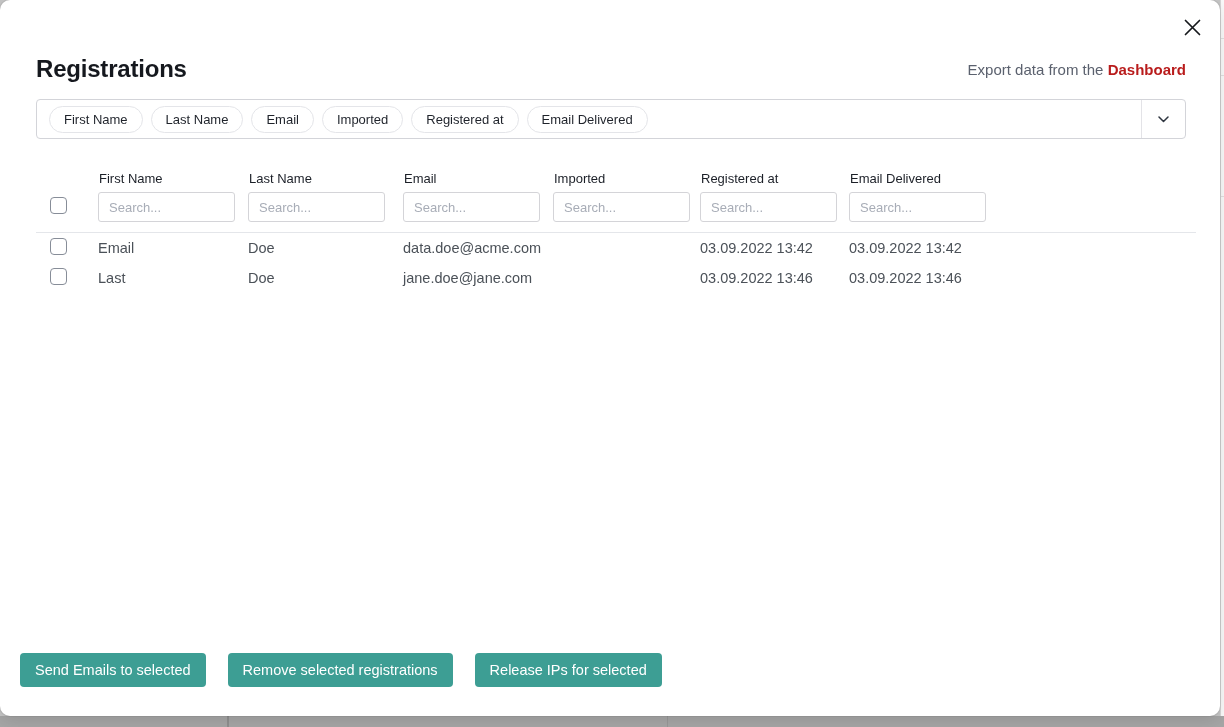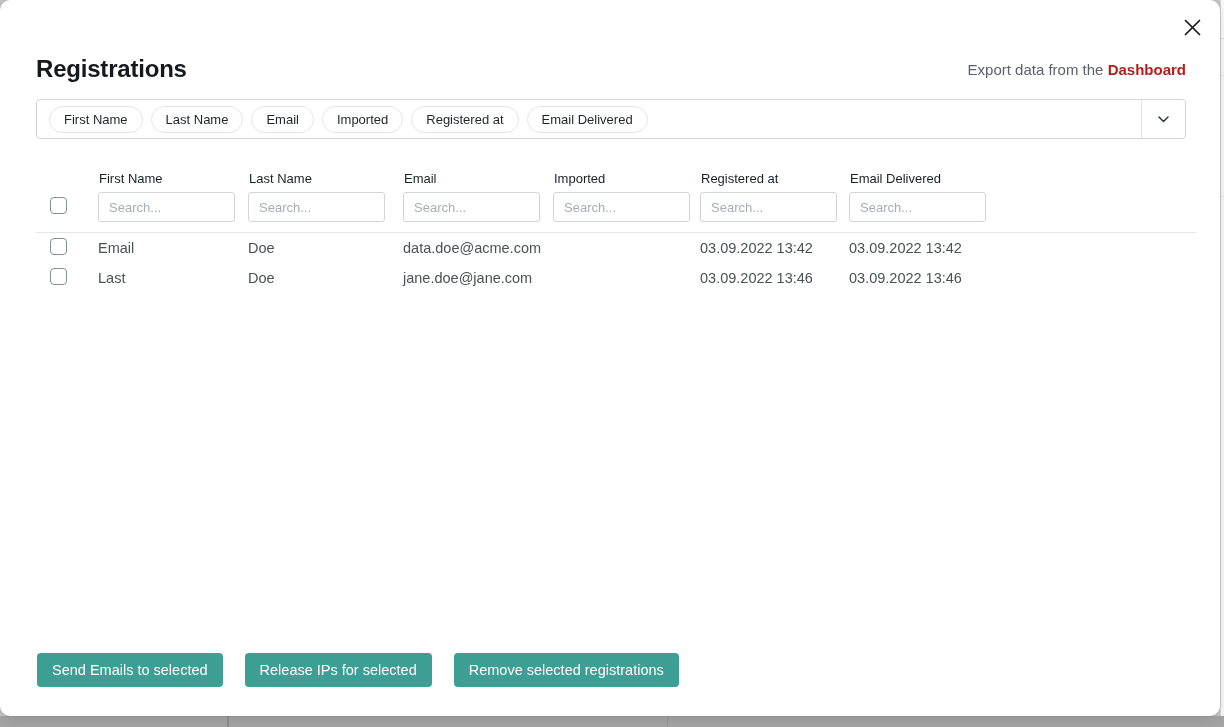--- a/index.html
+++ b/index.html
@@ -90,21 +90,21 @@
     appearance: none; -webkit-appearance: none;
     width: 17px; height: 17px; margin: 0 0 0 14px;
     border: 1.5px solid #878d98; border-radius: 4px;
     background: #fff; cursor: pointer;
   }
   .header-sep { margin: 10px 24px 0 36px; border-bottom: 1px solid #e4e6ea; }
   .data-row { height: 30px; font-size: 14.5px; color: #4b5158; }
   .cell { white-space: nowrap; }
 
   
-  .actions { position: absolute; left: 37px; bottom: 29px; display: flex; gap: 22px; justify-content: flex-end; }
+  .actions { position: absolute; left: 20px; bottom: 29px; display: flex; gap: 22px; justify-content: flex-end; }
   .action-btn {
     height: 34px; padding: 0 15px;
     background: #3d9e94; color: #ffffff;
     border: none; border-radius: 4px;
     font-size: 14.5px; font-family: "Liberation Sans", sans-serif;
     cursor: pointer; white-space: nowrap;
   }
 </style>
 </head>
 <body>
@@ -192,17 +192,17 @@
     <span class="cell">Doe</span>
     <span class="cell">jane.doe@jane.com</span>
     <span class="cell"></span>
     <span class="cell">03.09.2022 13:46</span>
     <span class="cell">03.09.2022 13:46</span>
     <span></span>
   </div>
 
   <div class="actions">
     <button class="action-btn">Send Emails to selected</button>
+    <button class="action-btn">Remove selected registrations</button>
     <button class="action-btn">Release IPs for selected</button>
-    <button class="action-btn">Remove selected registrations</button>
   </div>
 
 </div>
 
 </body></html>

